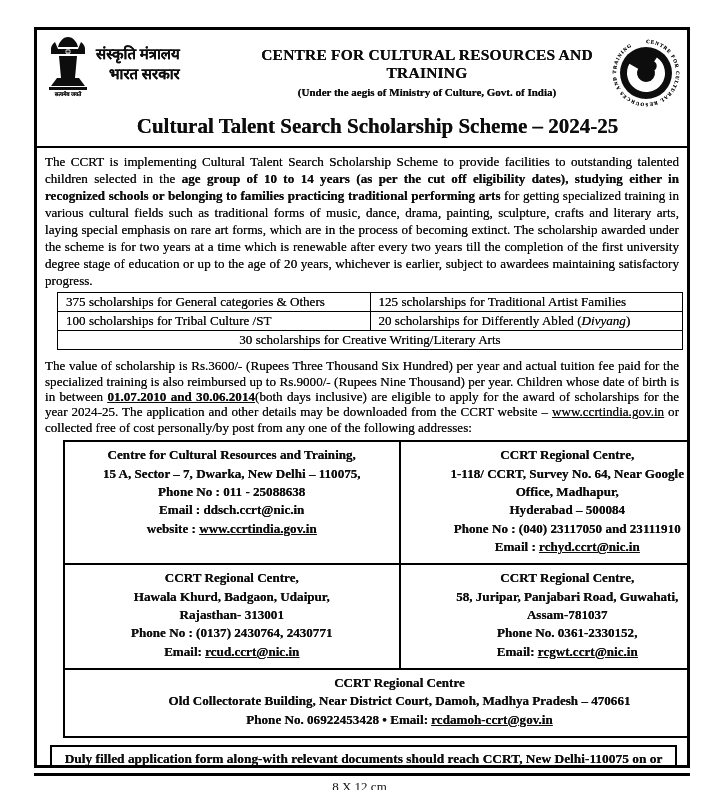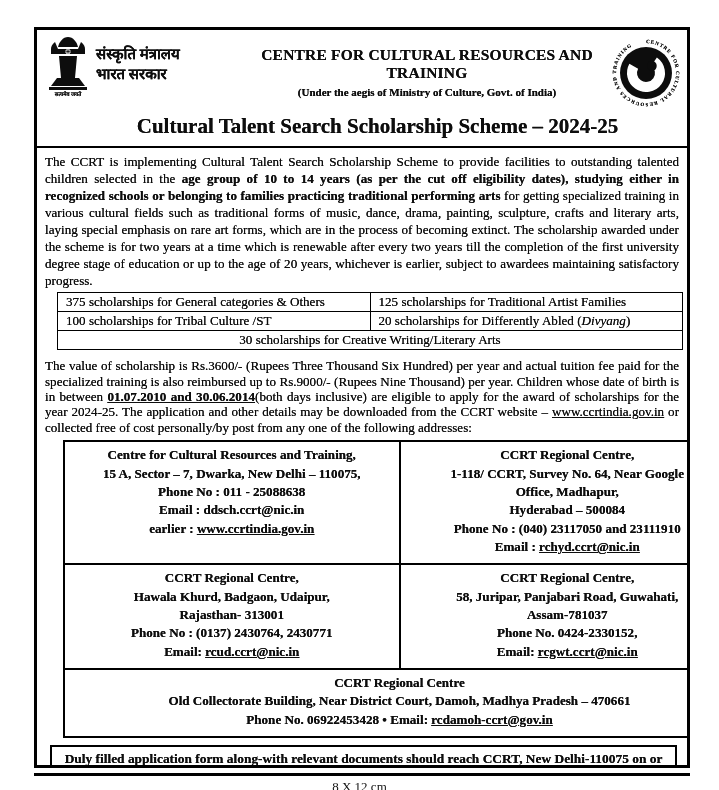--- a/index.html
+++ b/index.html
@@ -13,21 +13,21 @@
     box-sizing:border-box;border:3px solid #000;overflow:hidden;background:#fff;
     text-shadow:0 0 .4px #222;
   }
   .bottom-line{position:absolute;left:34px;top:773px;width:656px;height:3px;background:#000;}
   .size-caption{position:absolute;left:0;right:0;top:779px;text-align:center;font-size:13px;color:#111;}
 
   
   .header{display:flex;align-items:flex-start;padding:6px 4px 0 8px;}
   .gov-block{display:flex;align-items:flex-start;gap:5px;width:200px;flex:0 0 auto;}
   .emblem{flex:0 0 auto;}
-  .hindi{font-weight:bold;font-size:15px;line-height:1.3;padding-top:9px;white-space:nowrap;}
+  .hindi{font-weight:bold;font-size:15px;line-height:1.3;padding-top:9px;white-space:nowrap;text-align:right;}
   .org{flex:1 1 auto;text-align:center;padding-top:10px;}
   .org-name{font-weight:bold;font-size:15.5px;letter-spacing:.2px;}
   .org-sub{font-weight:bold;font-size:11px;margin-top:4px;}
   .ccrt-logo{flex:0 0 auto;margin-top:0;}
 
   .title{text-align:center;font-weight:bold;font-size:21px;margin:4px 0 7px;padding-left:31px;}
   .rule{border-top:2.5px solid #000;}
 
   .body-text{margin:5px 8px 0;font-size:13.1px;line-height:1.3;text-align:justify;}
   .award-line{margin:0 8px;font-size:13.1px;line-height:1.3;}
@@ -121,21 +121,21 @@
     <p class="body-text para2"><span>The value of scholarship is Rs.3600/- (Rupees Three Thousand Six Hundred) per year and actual tuition fee paid for the specialized training is also reimbursed up to Rs.9000/- (Rupees Nine Thousand) per year. Children whose date of birth is in between </span><span style="font-weight: bold; text-decoration: underline;">01.07.2010 and 30.06.2014</span><span>(both days inclusive) are eligible to apply for the award of scholarships for the year 2024-25.  The application and other details may be downloaded from the CCRT website – </span><span style="text-decoration: underline;">www.ccrtindia.gov.in</span><span>  or collected free of cost personally/by post from any one of the following addresses:</span></p>
 
     <table class="addr-table">
       <tbody>
         <tr>
           <td>
               <div><span>Centre for Cultural Resources and Training,</span></div>
               <div><span>15 A, Sector – 7, Dwarka, New Delhi – 110075,</span></div>
               <div><span>Phone No : 011 - 25088638</span></div>
               <div><span>Email : ddsch.ccrt@nic.in</span></div>
-              <div><span>earlier : </span><span style="text-decoration: underline;">www.ccrtindia.gov.in</span></div>
+              <div><span>website : </span><span style="text-decoration: underline;">www.ccrtindia.gov.in</span></div>
             </td>
           <td>
               <div><span>CCRT Regional Centre,</span></div>
               <div><span>1-118/ CCRT, Survey No. 64, Near Google</span></div>
               <div><span>Office, Madhapur,</span></div>
               <div><span>Hyderabad – 500084</span></div>
               <div><span>Phone No : (040) 23117050 and 23111910</span></div>
               <div><span>Email : </span><span style="text-decoration: underline;">rchyd.ccrt@nic.in</span></div>
             </td>
         </tr>
@@ -144,21 +144,21 @@
               <div><span>CCRT Regional Centre,</span></div>
               <div><span>Hawala Khurd, Badgaon, Udaipur,</span></div>
               <div><span>Rajasthan- 313001</span></div>
               <div><span>Phone No : (0137) 2430764, 2430771</span></div>
               <div><span>Email: </span><span style="text-decoration: underline;">rcud.ccrt@nic.in</span></div>
             </td>
           <td>
               <div><span>CCRT Regional Centre,</span></div>
               <div><span>58, Juripar, Panjabari Road, Guwahati,</span></div>
               <div><span>Assam-781037</span></div>
-              <div><span>Phone No. 0424-2330152,</span></div>
+              <div><span>Phone No. 0361-2330152,</span></div>
               <div><span>Email: </span><span style="text-decoration: underline; text-align: center;">rcgwt.ccrt@nic.in</span></div>
             </td>
         </tr>
         <tr>
           <td colspan="2">
               <div><span>CCRT Regional Centre</span></div>
               <div><span>Old Collectorate Building, Near District Court, Damoh, Madhya Pradesh – 470661</span></div>
               <div><span>Phone No. 06922453428 •  Email: </span><span style="text-decoration: underline;">rcdamoh-ccrt@gov.in</span></div>
             </td>
         </tr>

